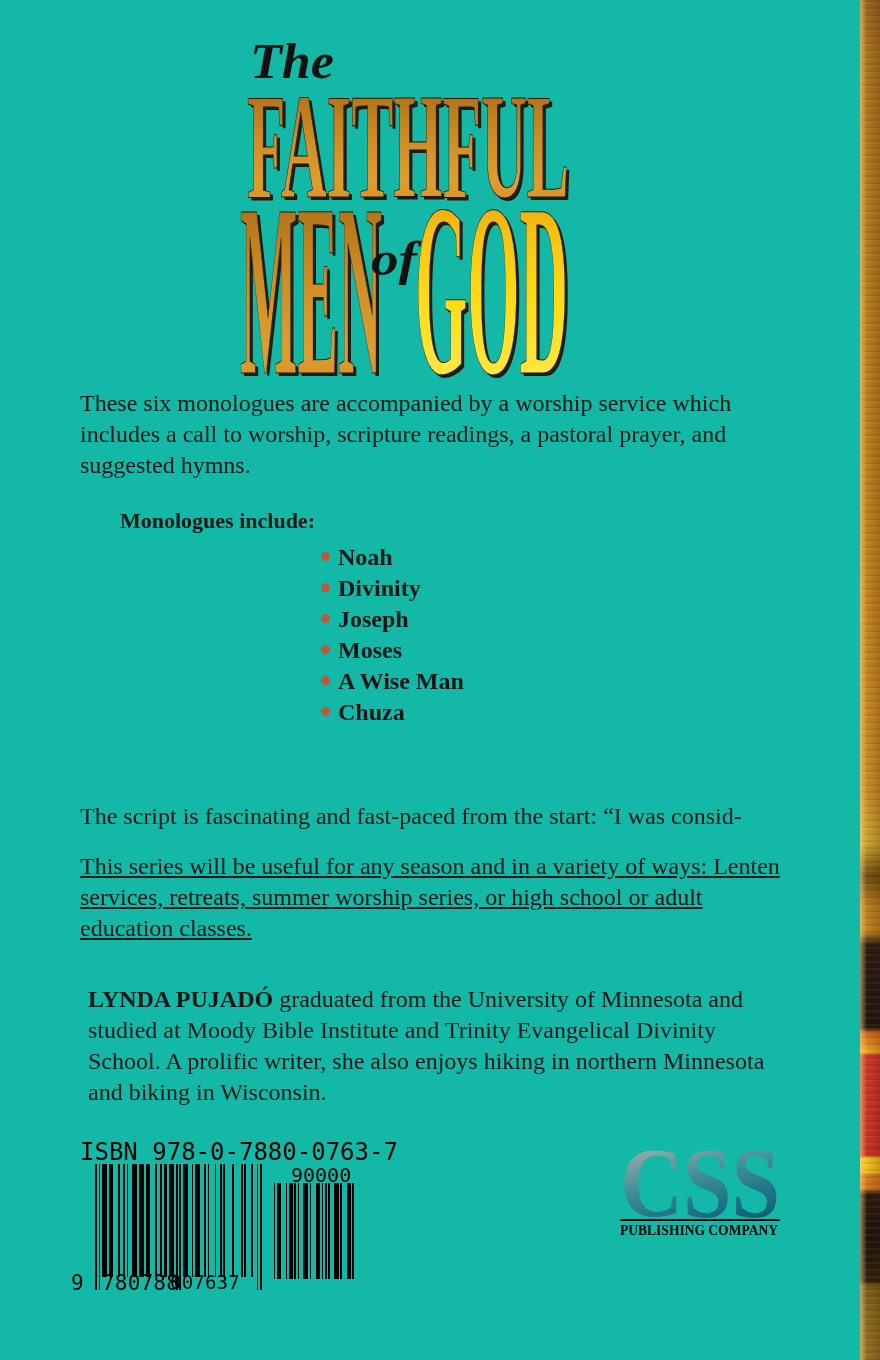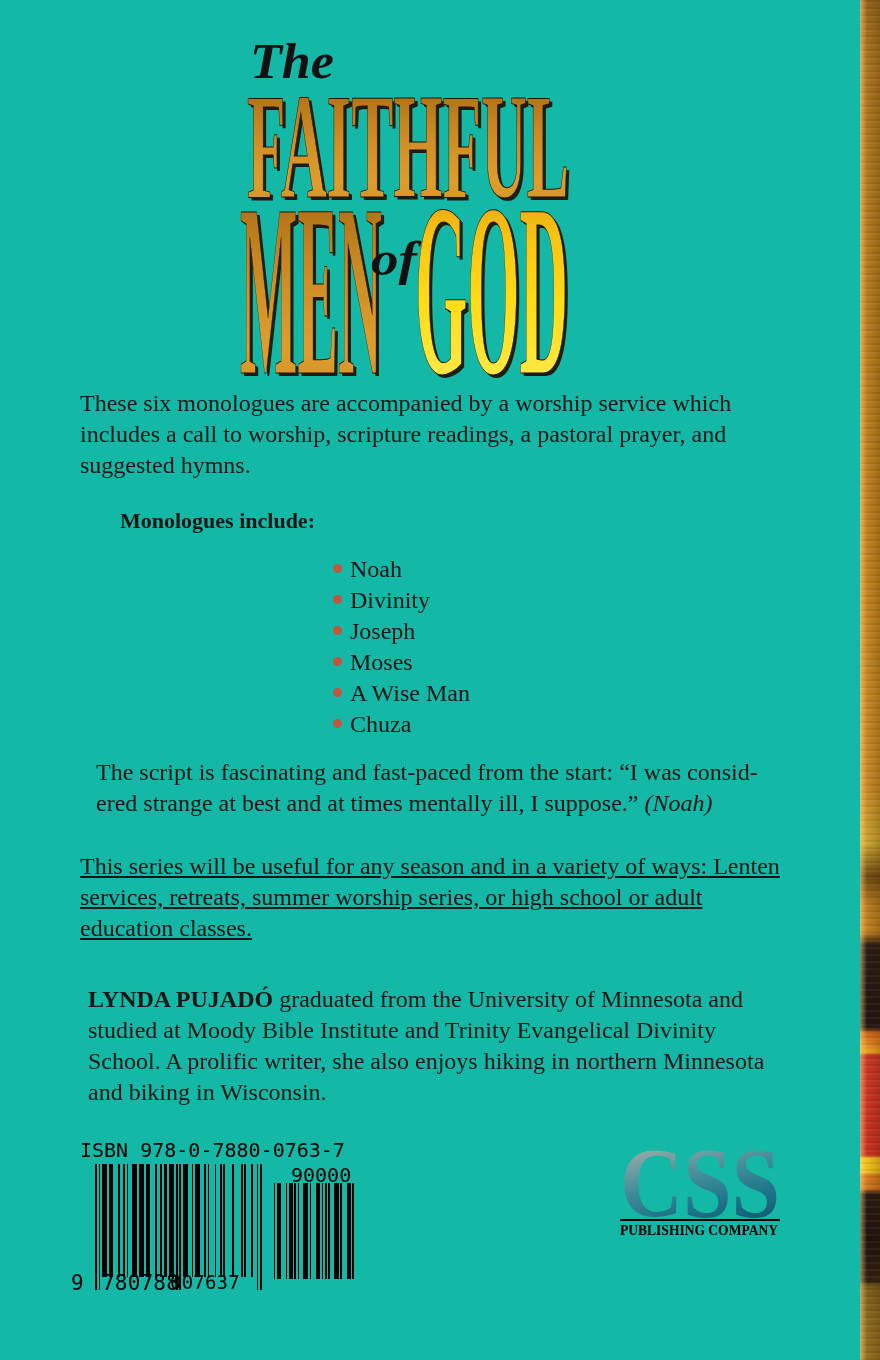--- a/index.html
+++ b/index.html
@@ -27,31 +27,31 @@
       linear-gradient(90deg, rgba(255,226,150,.55) 0%, rgba(255,226,150,0) 35%, rgba(50,25,0,.22) 100%),
       repeating-linear-gradient(180deg, rgba(0,0,0,.07) 0 2px, rgba(255,255,255,.05) 2px 4px, rgba(0,0,0,0) 4px 7px);
   }
   
   .abs{position:absolute;}
   .para{left:80px;width:712px;font-size:24px;line-height:31px;}
   .para .b{font-weight:bold;}
   .para .i{font-style:italic;}
   .nowrap{white-space:nowrap;}
   .heading{left:80px;top:508px;font-size:22px;font-weight:bold;margin-left:40px;}
-  ul.monologues{left:321px;top:542px;list-style:none;margin:12px;padding:0;}
+  ul.monologues{left:321px;top:542px;list-style:none;margin:0;padding:0;font-weight:bold;}
   ul.monologues li{
     position:relative;padding-left:17px;font-size:24px;line-height:31px;
   }
   ul.monologues li .dot{
     position:absolute;left:0;top:10px;width:9px;height:9px;border-radius:50%;
     background:#c0563d;
   }
   
   .ocr{font-family:"DejaVu Sans Mono","Liberation Mono",monospace;color:#000;line-height:1;}
-  .isbn-label{left:80px;top:1140px;font-size:20px;letter-spacing:0;}
+  .isbn-label{left:80px;top:1140px;font-size:24px;letter-spacing:0;}
   .supp-label{left:291px;top:1165px;font-size:20px;}
   .digit-lead{left:71px;top:1273px;font-size:21px;}
   .digit-left{left:102px;top:1273px;font-size:21px;letter-spacing:.2px;}
   .digit-right{left:170px;top:1273px;font-size:19px;letter-spacing:.2px;}
   svg text{font-family:"Liberation Serif","DejaVu Serif",serif;}
 </style>
 </head>
 <body>
 
 <div class="page">
@@ -95,25 +95,22 @@
 
   <ul class="abs monologues">
     <li><span class="dot"></span><span>Noah</span></li>
     <li><span class="dot"></span><span>Divinity</span></li>
     <li><span class="dot"></span><span>Joseph</span></li>
     <li><span class="dot"></span><span>Moses</span></li>
     <li><span class="dot"></span><span>A Wise Man</span></li>
     <li><span class="dot"></span><span>Chuza</span></li>
   </ul>
 
-  <div class="abs para" style="top:757px;margin-left:16px;">
+  <div class="abs para" style="top:801px;">
     <div class="nowrap">The script is fascinating and fast-paced from the start: “I was consid-</div>
-    <div class="nowrap">
-      <span>ered strange at best and at times mentally ill, I suppose.” </span><span class="i">(Noah)</span>
-    </div>
   </div>
 
   <p class="abs para" style="top:851px;margin:0;text-decoration:underline;">This series will be useful for any season and in a variety of ways: Lenten services, retreats, summer worship series, or high school or adult education classes.</p>
 
   <p class="abs para" style="top:976px;margin:8px;width:705px;">
     <span class="b">LYNDA PUJADÓ</span><span> graduated from the University of Minnesota and studied at Moody Bible Institute and Trinity Evangelical Divinity School. A prolific writer, she also enjoys hiking in northern Minnesota and biking in Wisconsin.</span>
   </p>
 
   <div class="abs ocr isbn-label">ISBN 978-0-7880-0763-7</div>
 

